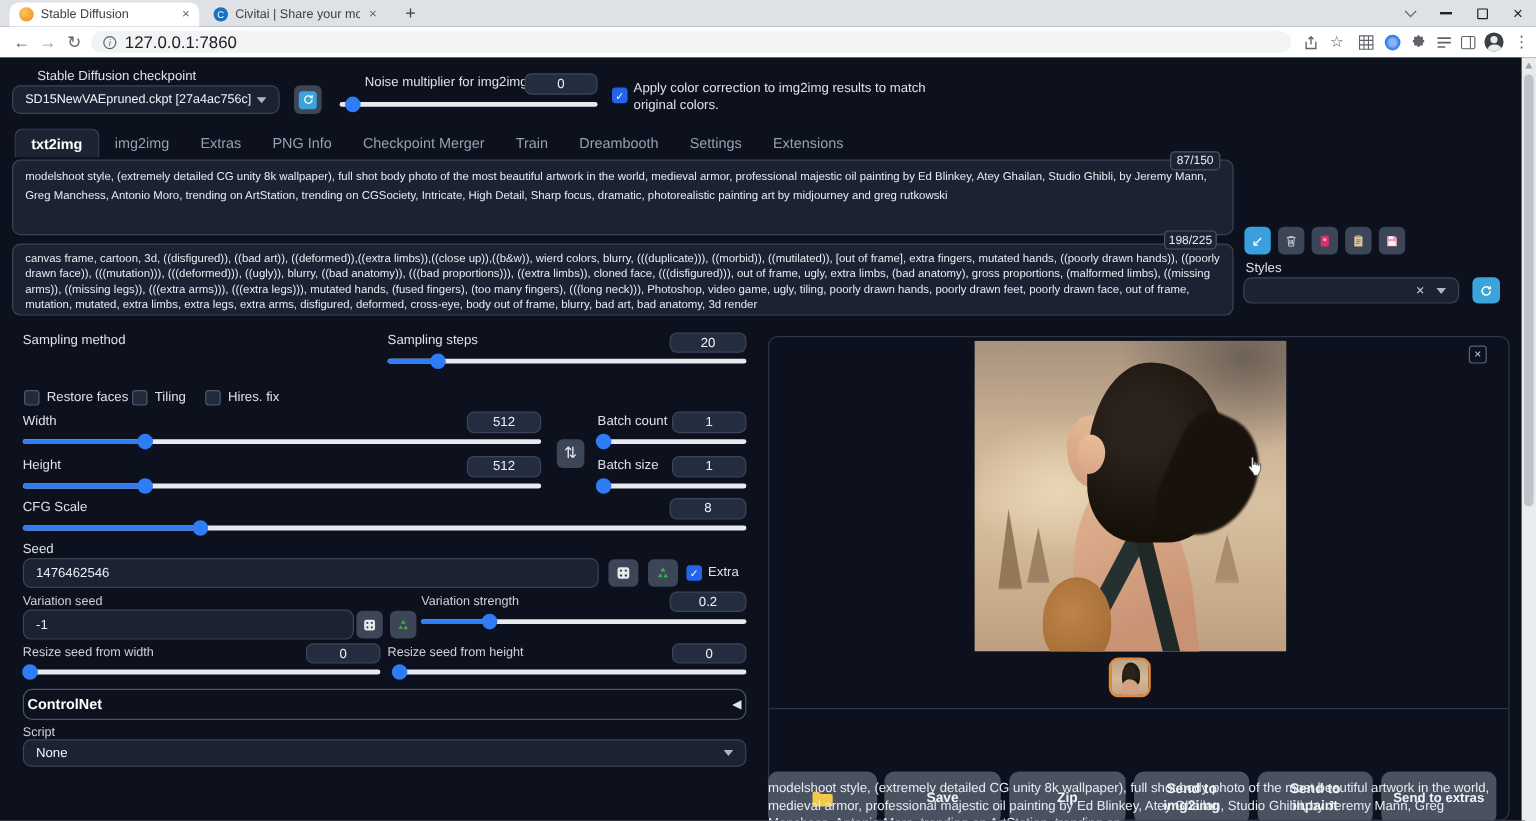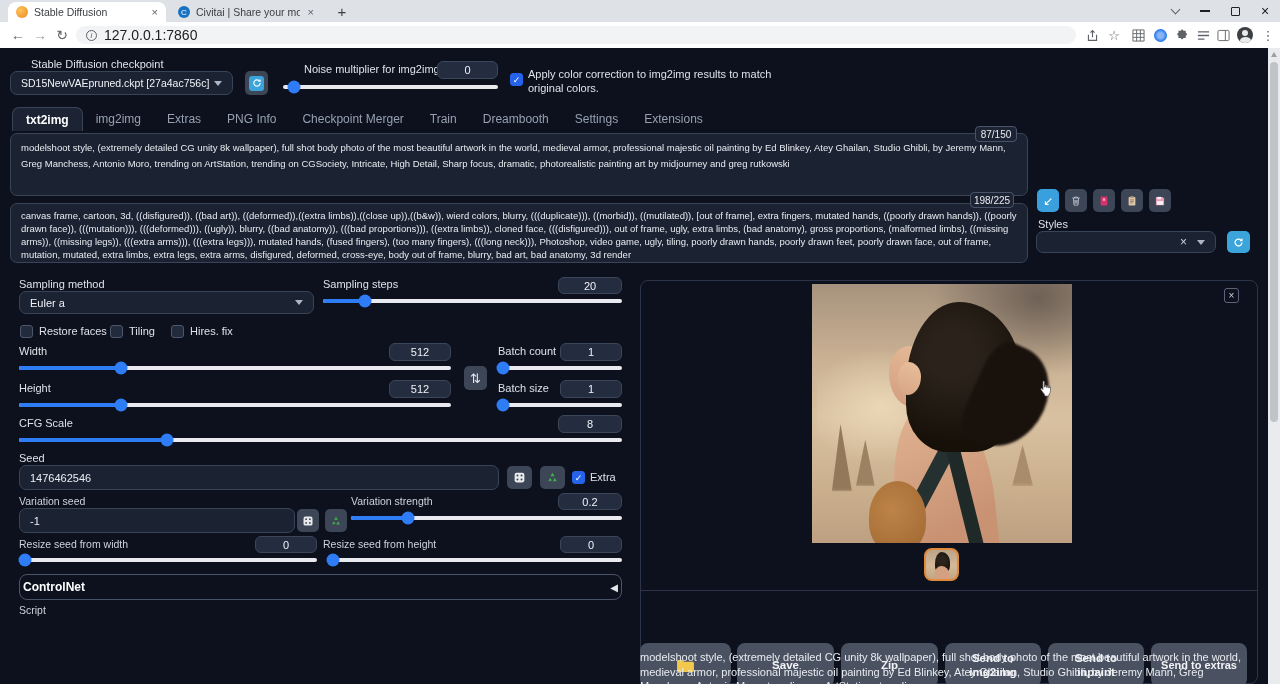--- a/index.html
+++ b/index.html
@@ -218,24 +218,20 @@
       <span style="margin-left:auto;color:#cfd4dc;font-size:12px;">×</span>
       <span class="caret" style="margin-left:10px;"></span>
     </div>
     <div class="abs" style="left:1227px;top:183px;width:23px;height:22px;background:#3ba4da;border-radius:5px;display:flex;align-items:center;justify-content:center;">
       <svg width="11" height="11" viewBox="0 0 16 16">
           <path d="M13 8a5 5 0 1 1-1.6-3.7M13 2.2v3h-3" stroke="#fff" stroke-width="1.8" fill="none"></path>
         </svg>
     </div>
 
     <div class="abs lbl" style="left:19px;top:230px;">Sampling method</div>
-    <div class="ddown abs" style="left:19px;top:243px;width:295px;height:23px;">
-      <span>Euler a</span>
-      <span class="caret"></span>
-    </div>
     <div class="abs lbl" style="left:323px;top:230px;">Sampling steps</div>
     <div class="valbox abs" style="left:558px;top:229px;width:64px;height:17px;">20</div>
     <div class="slider" style="left:323px;top:251px;width:299px;">
       <div class="fill" style="width:14%;"></div>
         <div class="knob" style="left:14%;"></div>
     </div>
 
     <div class="cbx" style="left:20px;top:277px;"></div>
     <div class="abs lbl" style="left:39px;top:277px;">Restore faces</div>
     <div class="cbx" style="left:110px;top:277px;"></div>
@@ -340,20 +336,24 @@
     <div class="slider" style="left:329px;top:510px;width:293px;">
       <div class="knob" style="left:1.5%;"></div>
     </div>
 
     <div class="accordion" style="left:19px;top:526px;width:603px;height:26px;padding:0 3px;">
       <span style="font-size:12px;font-weight:700;">ControlNet</span>
       <span style="margin-left:auto;font-size:10px;color:#e3e6ec;">◀</span>
     </div>
 
     <div class="abs lbl-sm" style="left:19px;top:556px;">Script</div>
+    <div class="ddown abs" style="left:19px;top:568px;width:603px;height:23px;">
+      <span>None</span>
+      <span class="caret"></span>
+    </div>
 
     <div class="abs" style="left:640px;top:232px;width:618px;height:404px;border:1px solid #2c3547;border-radius:8px;"></div>
     <div class="abs" style="left:641px;top:542px;width:616px;height:1px;background:#2c3547;"></div>
 
     <div class="abs" style="left:812px;top:236px;width:260px;height:259px;overflow:hidden;">
       <div class="abs" style="left:0;top:0;width:100%;height:100%;background:linear-gradient(180deg,#a6927d 0%,#c9b093 28%,#d8c1a1 52%,#cbb08e 78%,#bda081 100%);"></div>
       <div class="abs" style="left:45%;top:-8%;width:70%;height:45%;background:radial-gradient(ellipse at 60% 30%,rgba(92,82,74,0.78),rgba(92,82,74,0) 68%);"></div>
       <div class="abs" style="left:2%;top:25%;width:55%;height:45%;background:radial-gradient(ellipse at 45% 50%,rgba(238,219,186,0.85),rgba(238,219,186,0) 70%);"></div>
       <div class="abs" style="left:6%;top:54%;width:11%;height:26%;background:#93785a;filter:blur(1.5px);clip-path:polygon(15% 100%,45% 0,85% 100%);"></div>
       <div class="abs" style="left:16%;top:60%;width:9%;height:18%;background:#9c8163;filter:blur(1.5px);clip-path:polygon(10% 100%,50% 0,90% 100%);"></div>

